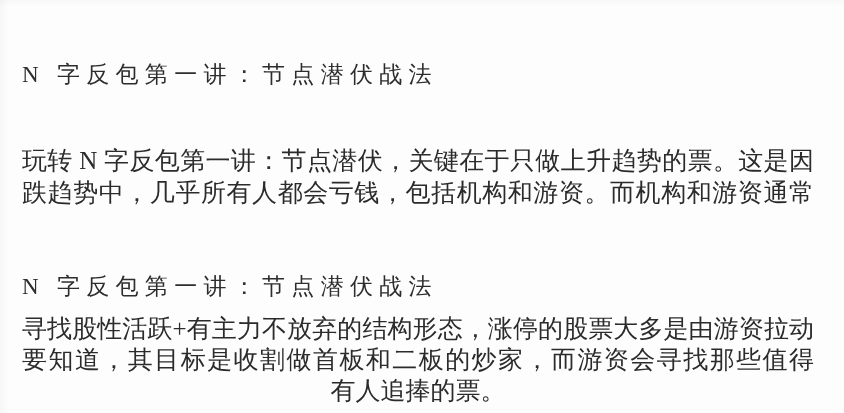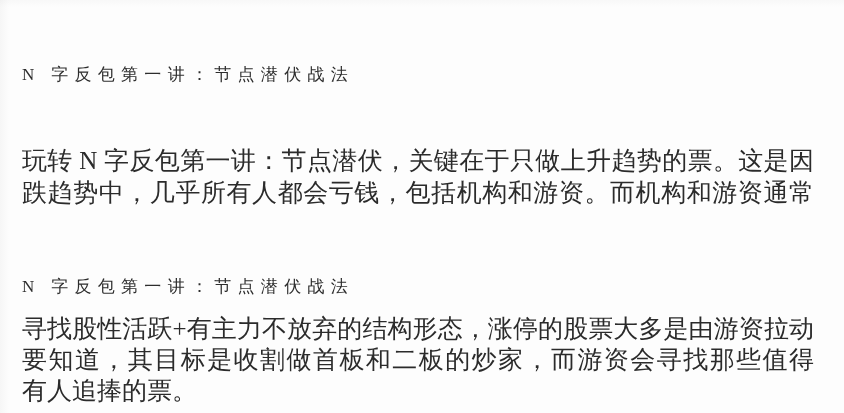--- a/index.html
+++ b/index.html
@@ -15,42 +15,42 @@
     background:
       linear-gradient(to right, rgba(120,120,120,0.05) 0px, rgba(120,120,120,0.0) 9px),
       linear-gradient(to bottom, rgba(120,120,120,0.04) 0px, rgba(120,120,120,0.0) 7px),
       #fdfdfd;
     font-family: "Liberation Serif", "DejaVu Serif", serif;
     color: #2d2d2d;
   }
   .heading {
     position: absolute;
     left: 22px;
-    font-size: 17px;
+    font-size: 23px;
     letter-spacing: 6.3px;
     line-height: 30px;
     white-space: nowrap;
     color: #2d2d2d;
   }
   .h-top { top: 60px; }
   .h-mid { top: 272px; }
   .para {
     position: absolute;
     left: 22px;
     width: 792px;
     font-size: 25px;
     color: #2b2b2b;
   }
   .p1 { top: 145px; }
   .p2 { top: 313px; }
   .line {
     overflow: hidden;
   }
   .p1 .line { line-height: 32px; height: 32px; }
-  .p2 .line { line-height: 31px; height: 31px; }
+  .p2 .line { line-height: 31px; height: 31px; text-align: center; }
   .line.fill {
     text-align: justify;
     text-align-last: justify;
   }
 </style>
 </head>
 <body>
 
 <div class="page">
 

